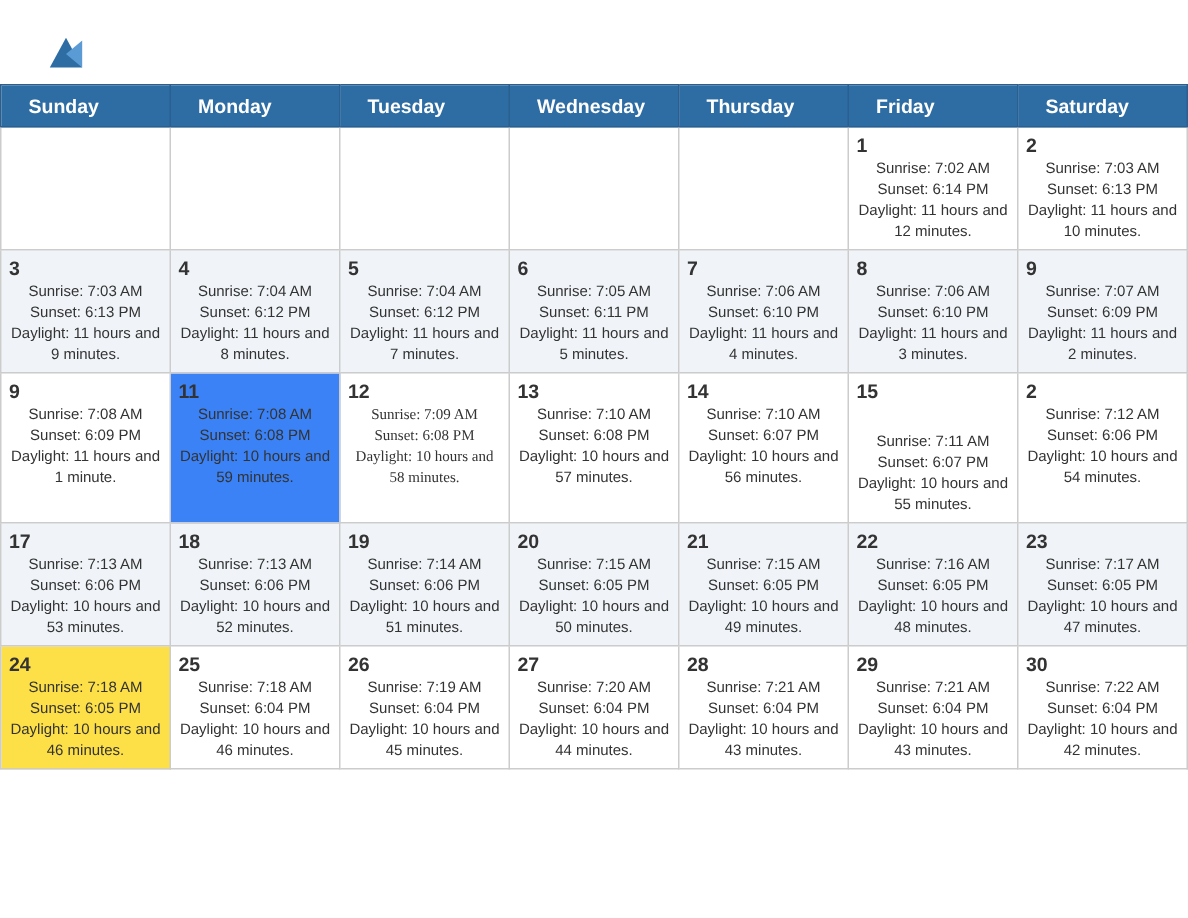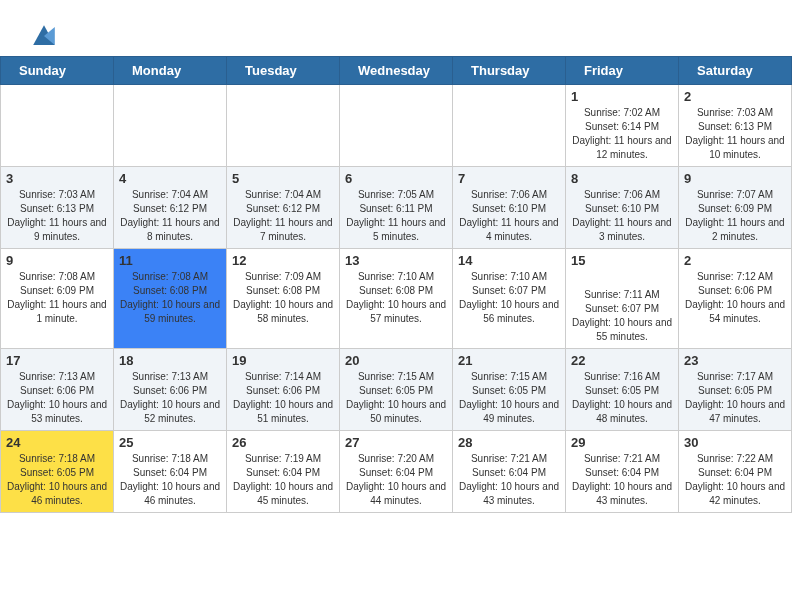--- a/index.html
+++ b/index.html
@@ -197,21 +197,21 @@
 Daylight: 11 hours and 1 minute.</div>
           </td>
           <td style="background: #3b82f6;">
             <span class="day-num">11</span>
             <div class="day-info" style="white-space: pre-line;">Sunrise: 7:08 AM
 Sunset: 6:08 PM
 Daylight: 10 hours and 59 minutes.</div>
           </td>
           <td style="background: rgb(255, 255, 255);">
             <span class="day-num">12</span>
-            <div class="day-info" style="white-space: pre-line;">Sunrise: 7:09 AM
+            <div class="day-info" style="white-space: pre-line; font-family: Liberation Serif, serif;">Sunrise: 7:09 AM
 Sunset: 6:08 PM
 Daylight: 10 hours and 58 minutes.</div>
           </td>
           <td style="background: rgb(255, 255, 255);">
             <span class="day-num">13</span>
             <div class="day-info" style="white-space: pre-line;">Sunrise: 7:10 AM
 Sunset: 6:08 PM
 Daylight: 10 hours and 57 minutes.</div>
           </td>
           <td style="background: rgb(255, 255, 255);">

